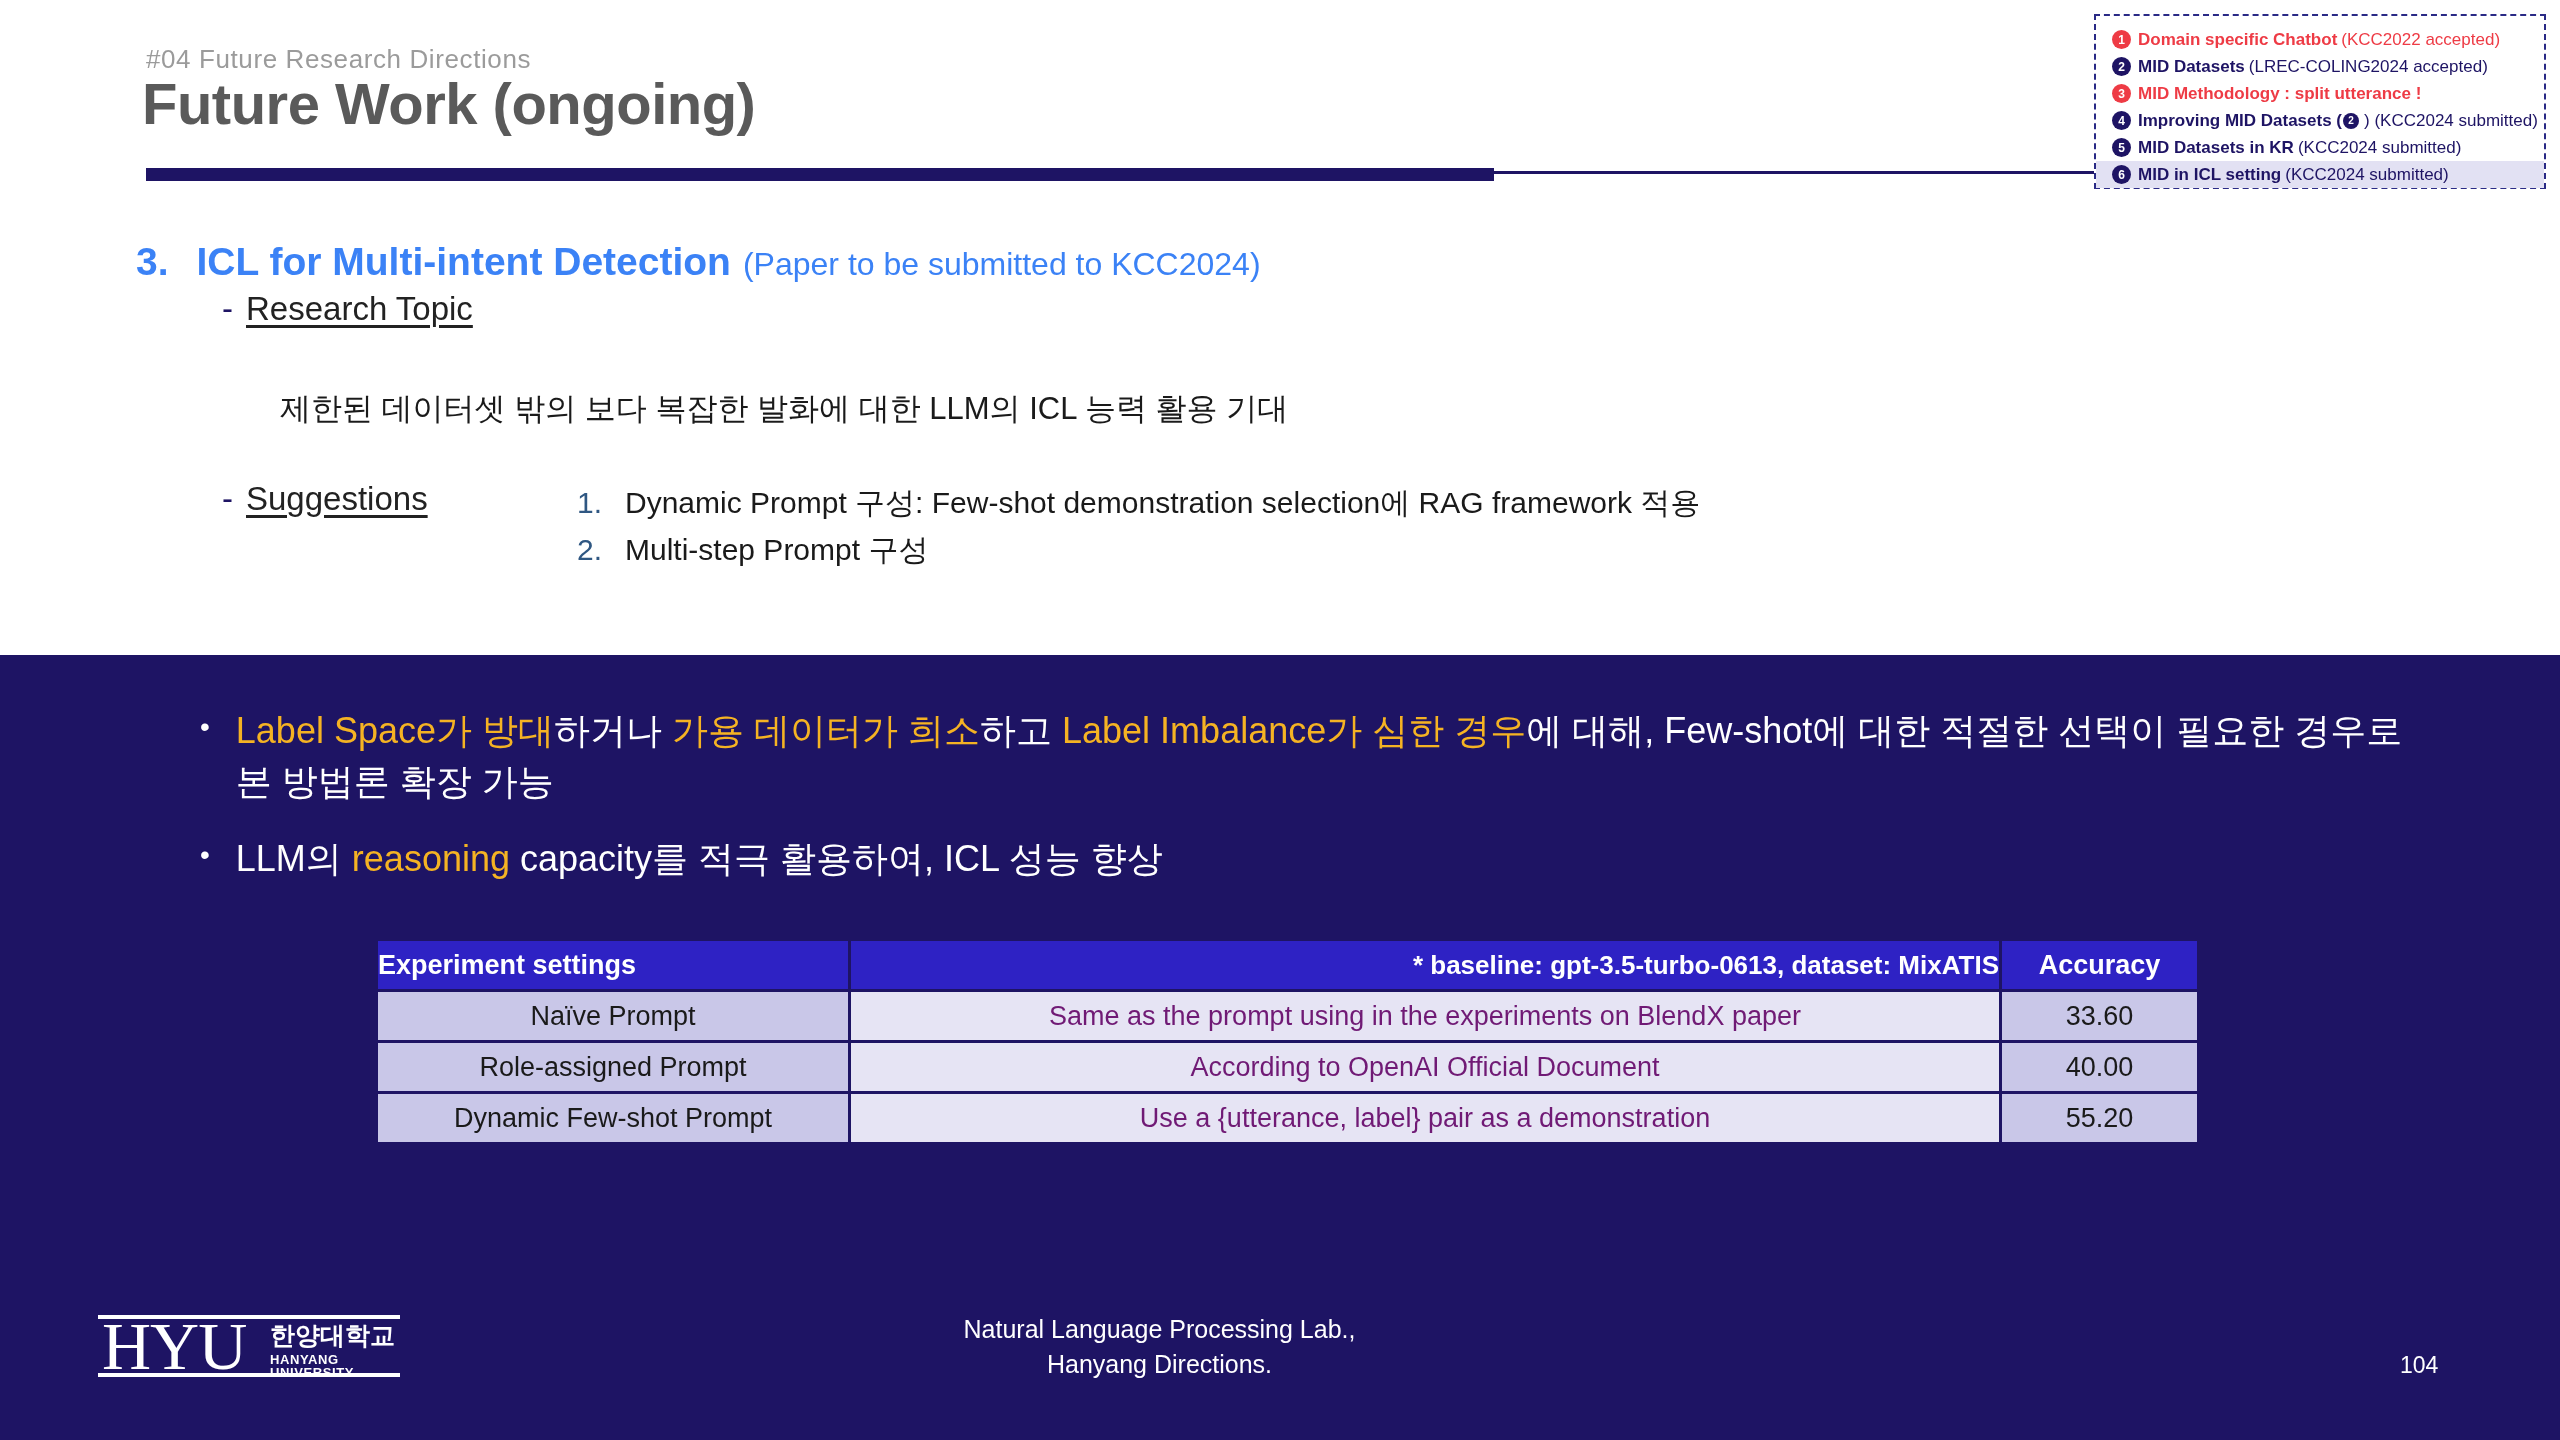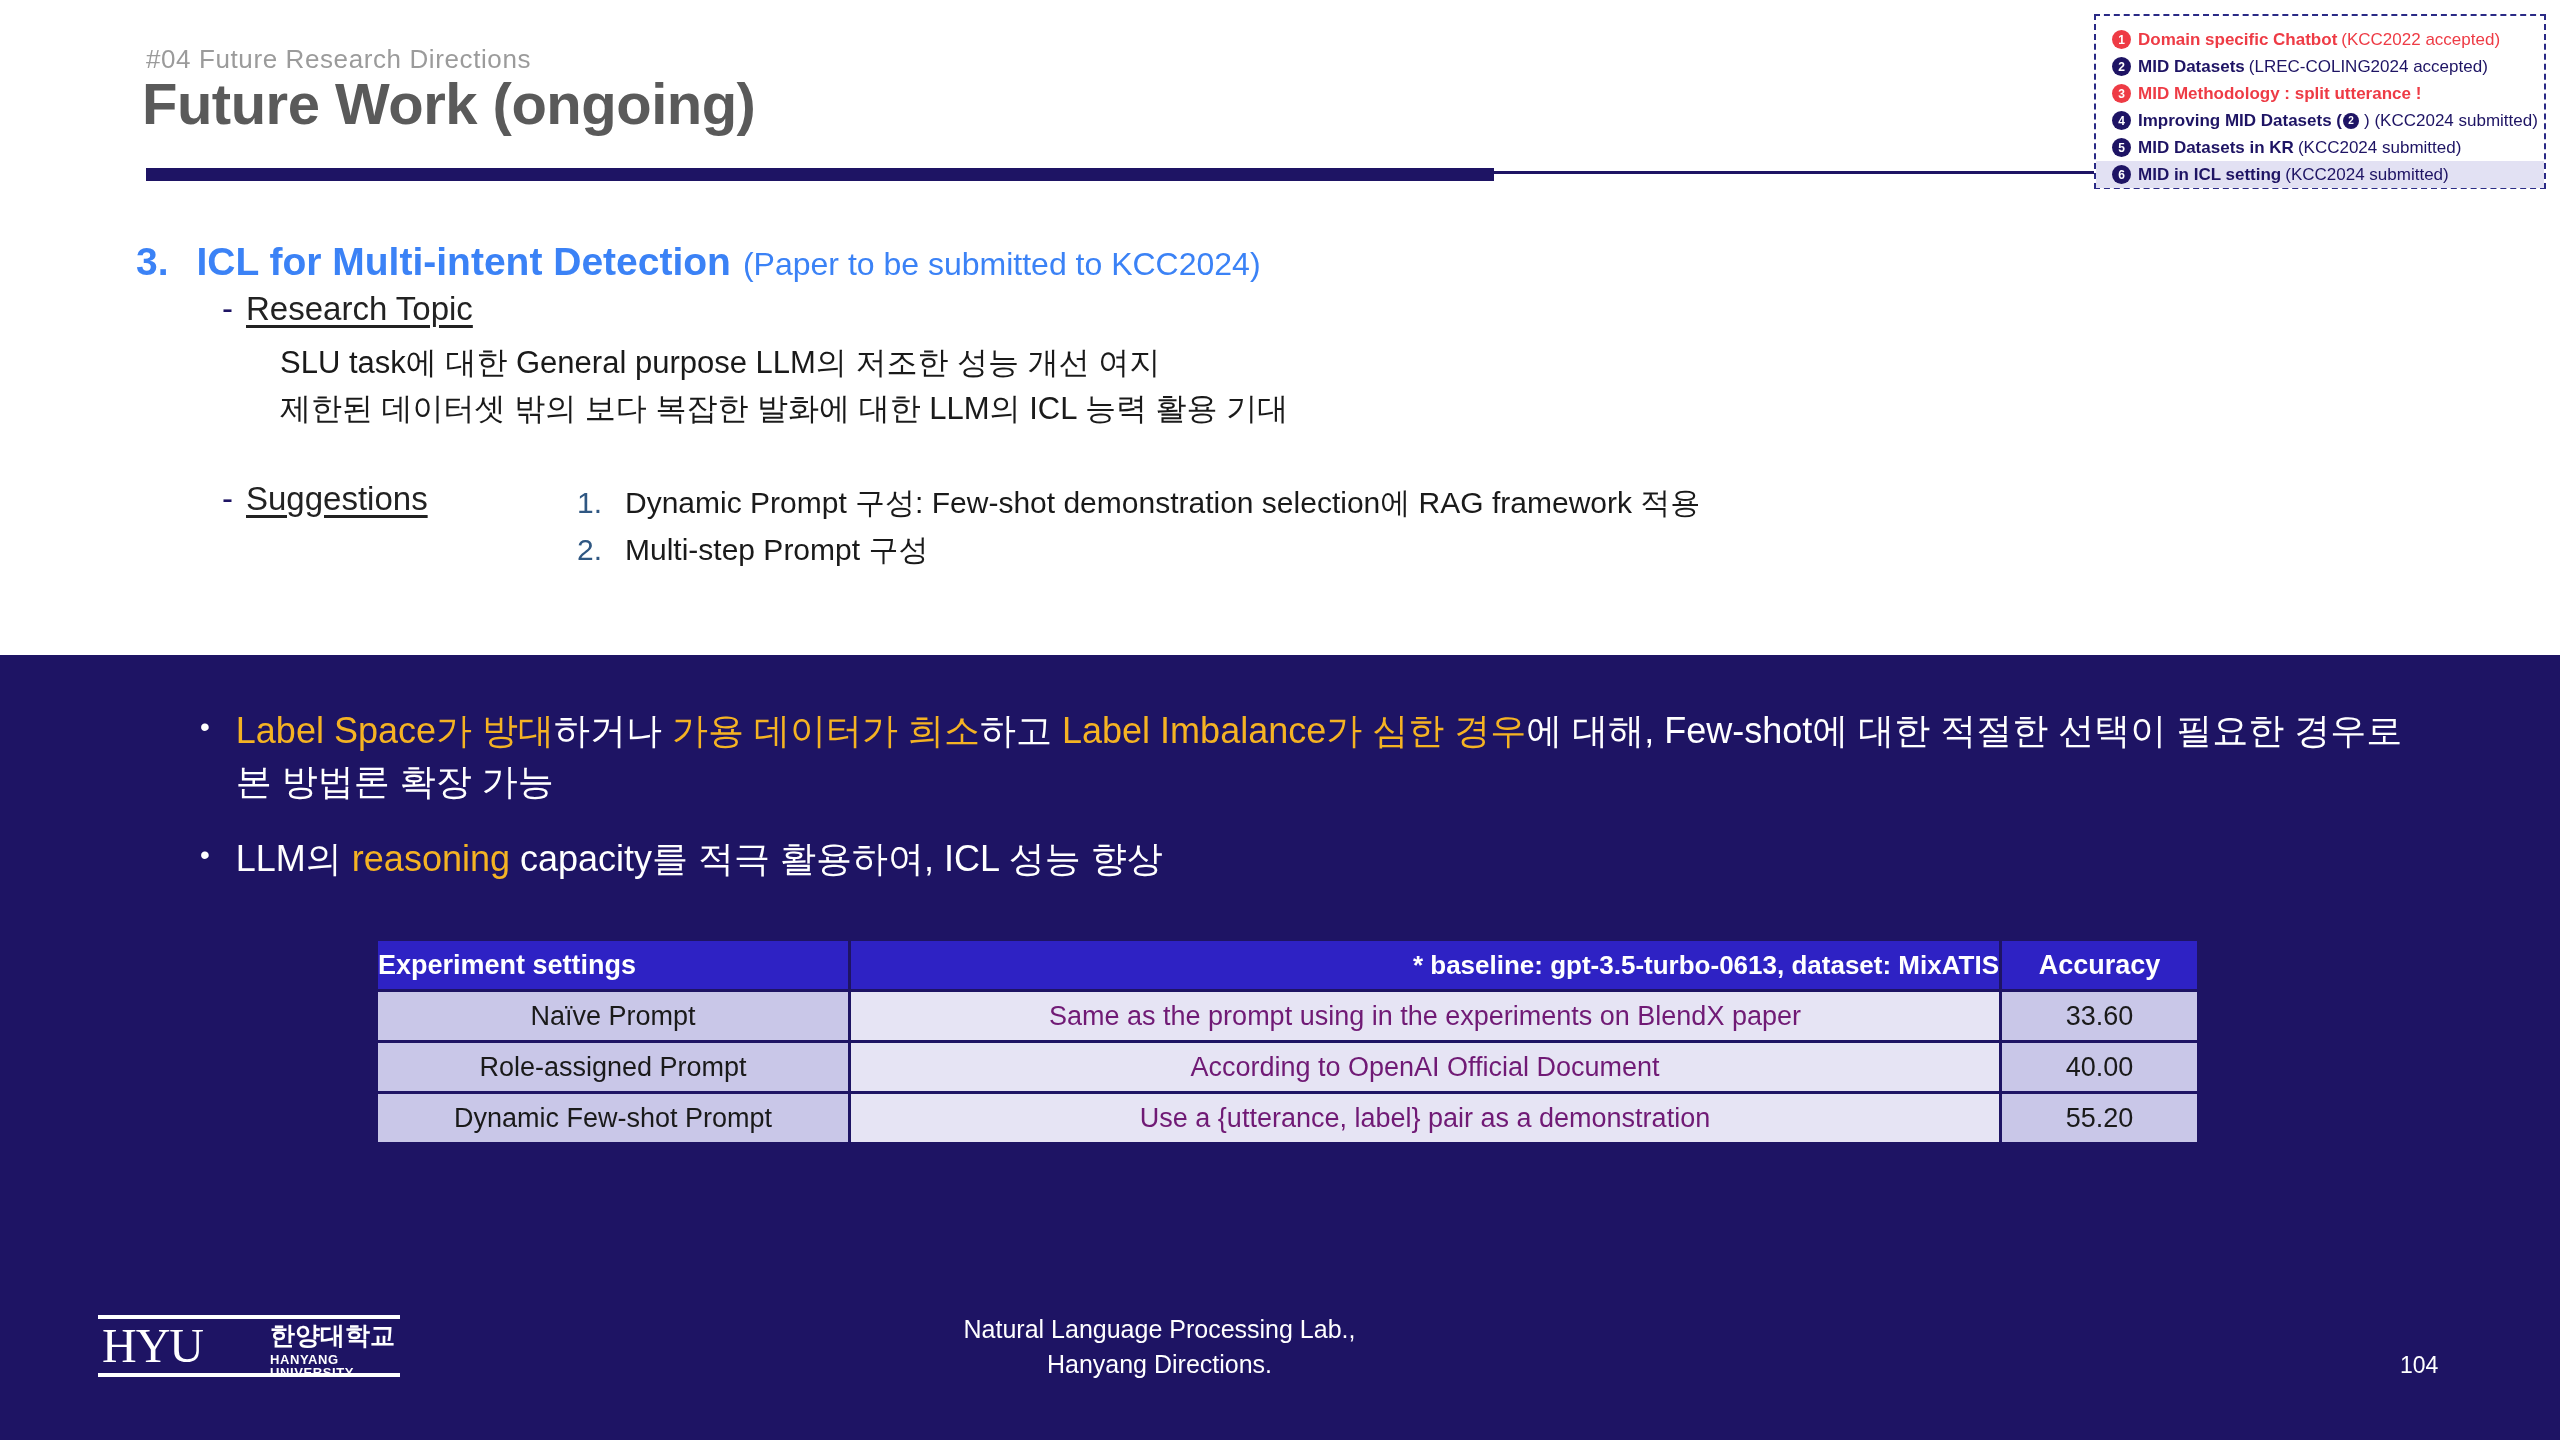--- a/index.html
+++ b/index.html
@@ -251,21 +251,21 @@
   #hyu-rule-bottom {
     position: absolute;
     left: 0; top: 58px;
     width: 302px; height: 4px;
     background: #ffffff;
   }
   #hyu-letters {
     position: absolute;
     left: 4px; top: 4px;
     font-family: "Liberation Serif", "DejaVu Serif", serif;
-    font-size: 48px;
+    font-size: 68px;
     line-height: 54px;
     color: #ffffff;
     letter-spacing: -1px;
   }
   #hyu-kor {
     position: absolute;
     left: 172px; top: 8px;
     color: #ffffff;
     font-size: 25px;
     font-weight: bold;
@@ -350,21 +350,20 @@
 <div id="body-white">
 
   <div id="section-heading">
     <span id="section-number">3.</span><span id="section-title">ICL for Multi-intent Detection</span><span id="section-note">(Paper to be submitted to KCC2024)</span>
   </div>
 
   <div class="dash-head" id="topic-head">
     <span class="dash-mark">-</span><span class="dash-label">Research Topic</span>
   </div>
 
-  <div class="topic-line" id="topic-line-1">SLU task에 대한 General purpose LLM의 저조한 성능 개선 여지</div>
   <div class="topic-line" id="topic-line-2">제한된 데이터셋 밖의 보다 복잡한 발화에 대한 LLM의 ICL 능력 활용 기대</div>
 
   <div class="dash-head" id="sugg-head">
     <span class="dash-mark">-</span><span class="dash-label">Suggestions</span>
   </div>
 
   <div class="sugg-item" id="sugg-item-1">
     <span class="sugg-num">1.</span>
     <span>Dynamic Prompt 구성: Few-shot demonstration selection에 RAG framework 적용</span>
   </div>

